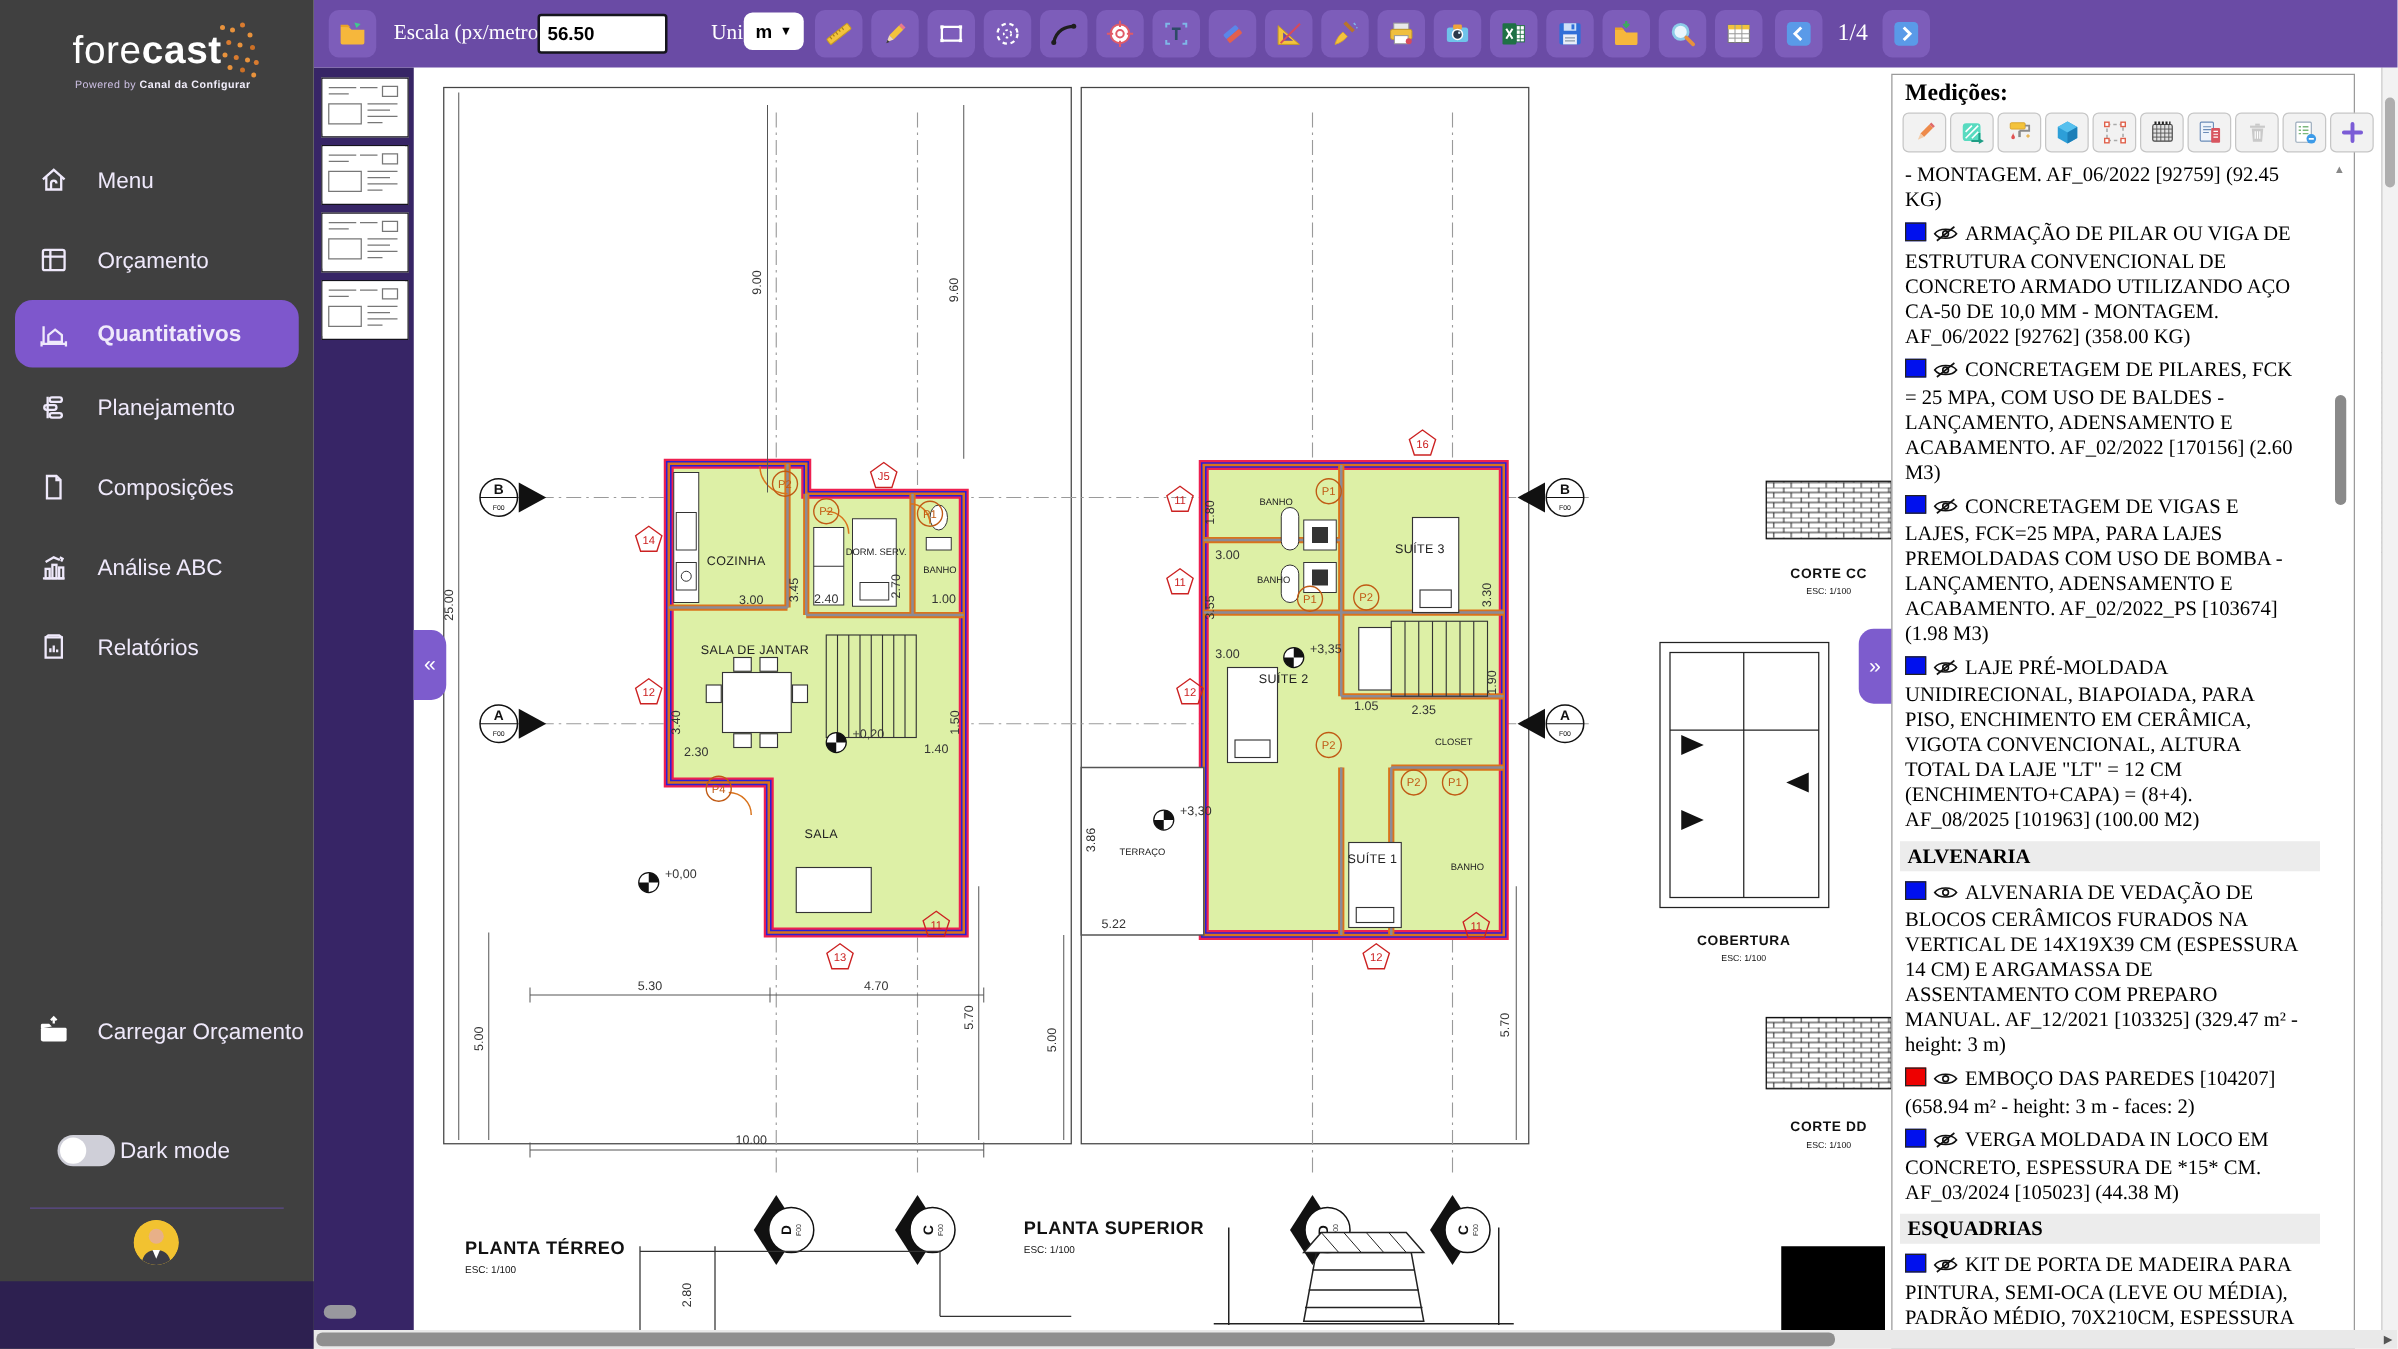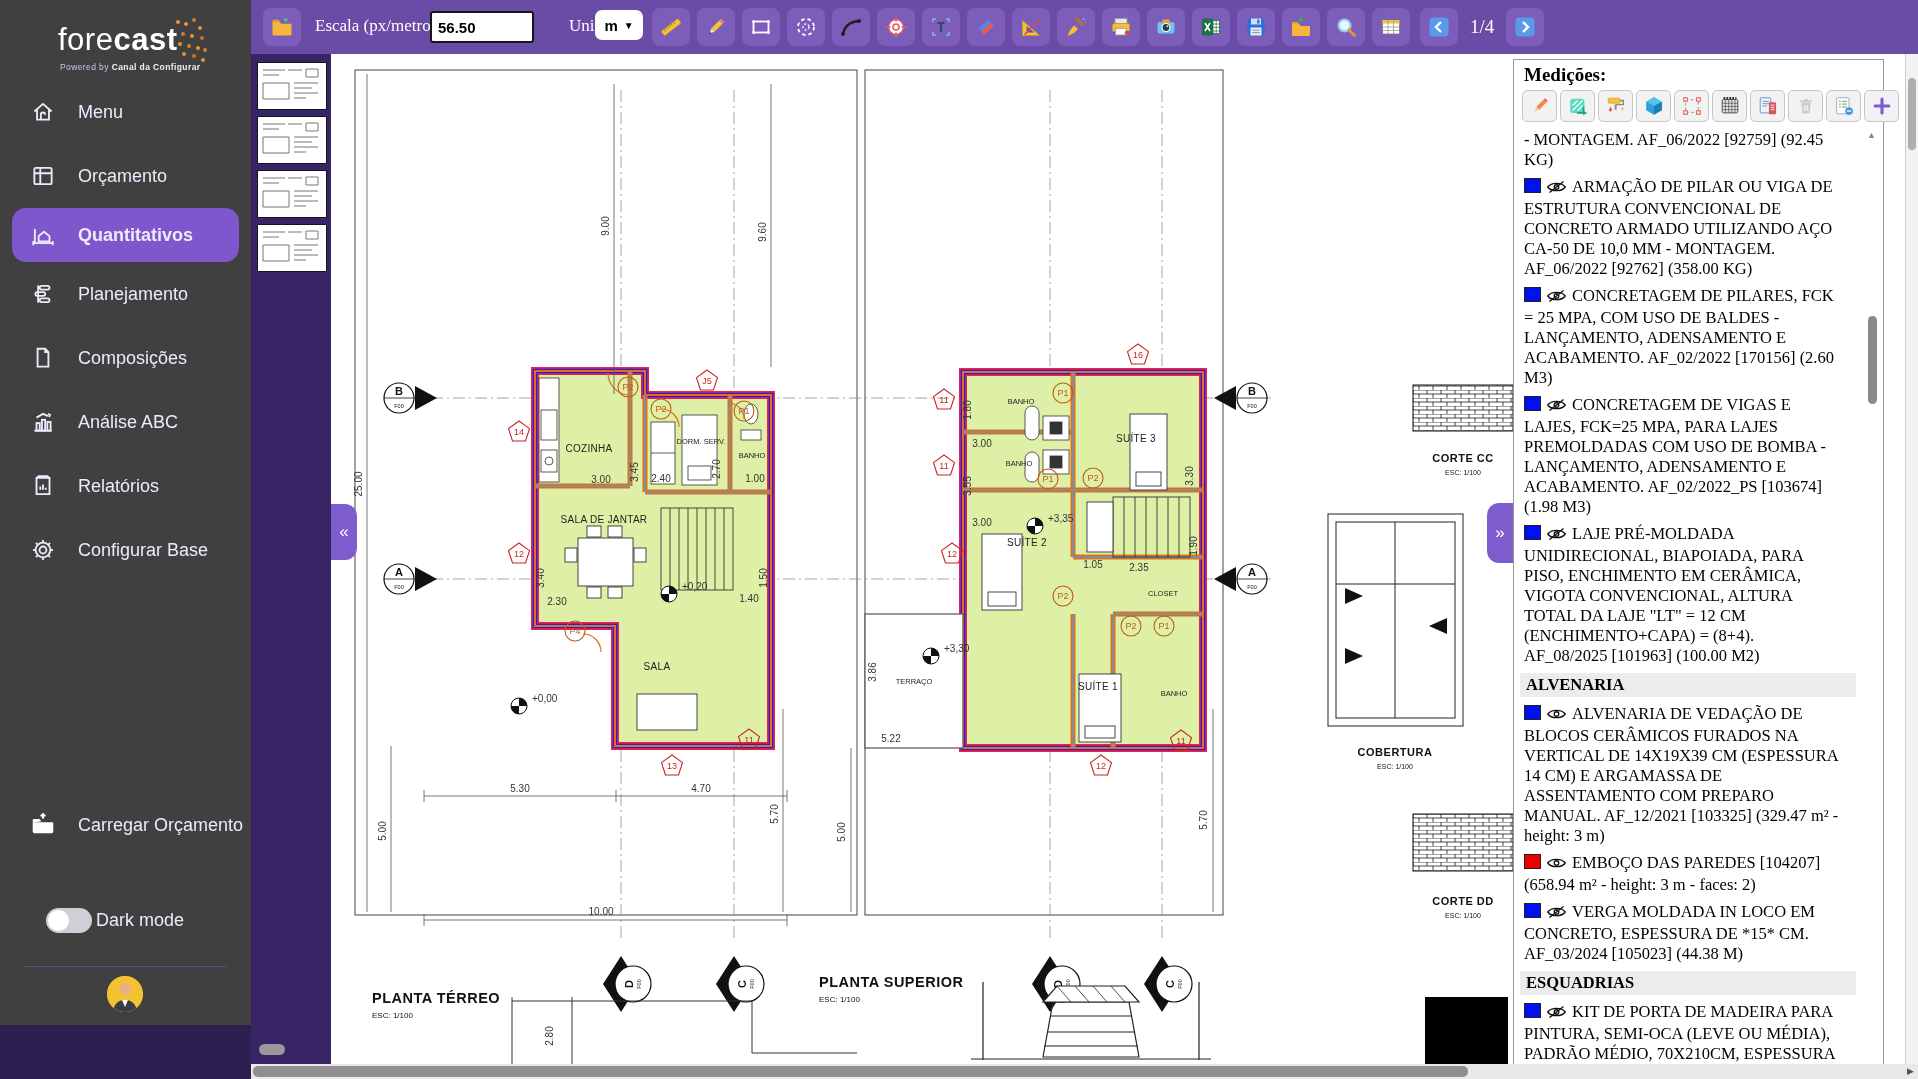--- a/index.html
+++ b/index.html
@@ -8,21 +8,21 @@
   
   #sidebar{left:0;top:0;width:251px;height:1079px;background:#404040;color:#efe9fb;z-index:30;}
   #logo{left:58px;top:22px;font-size:31px;color:#fff;letter-spacing:.5px;}
   #logo .lt{font-weight:300;} #logo .bd{font-weight:700;}
   #logo-dots{left:176px;top:20px;width:4px;height:4px;border-radius:50%;background:#e8923c;
     box-shadow:8px 2px 0 #e8923c,16px -2px 0 #d97b2f,22px 6px 0 #e8923c,5px 12px 0 #d97b2f,
     14px 14px 0 #e8923c,24px 16px 0 #cc7026,2px 22px 0 #e8923c,11px 24px 0 #d97b2f,
     20px 26px 0 #e8923c,27px 28px 0 #d97b2f,6px 32px 0 #e8923c,16px 34px 0 #cc7026,25px 38px 0 #e8923c;}
   #tagline{left:60px;top:62px;font-size:8.5px;color:#cfc2e6;letter-spacing:.4px;}
   #tagline b{color:#f2eefc;}
-  #nav{left:0;top:80px;width:251px;}
+  #nav{left:0;top:112px;width:251px;}
   .sb-item{display:flex;align-items:center;height:64px;padding-left:30px;gap:22px;
     font-size:18px;cursor:pointer;}
   .sb-item.active{background:#7e57cc;border-radius:14px;margin:0 12px;padding-left:18px;
     font-weight:700;height:54px;}
   .sb-item svg{flex:0 0 auto;}
   #load-budget{left:0;top:793px;width:251px;}
   #darkrow{left:46px;top:908px;display:flex;align-items:center;gap:4px;font-size:18px;}
   .toggle{width:46px;height:25px;border-radius:13px;background:#cfcfd8;position:relative;cursor:pointer;}
   .toggle .knob{position:absolute;left:2px;top:2px;width:21px;height:21px;border-radius:50%;background:#fff;}
   #sb-divider{left:24px;top:966px;width:203px;height:1px;background:#5d4a8d;}
@@ -158,30 +158,20 @@
       <div class="sb-item">
         <span style="display: flex;">
           <svg width="26" height="26" viewBox="0 0 24 24" fill="none" stroke="#efe9fb" stroke-width="1.7">
             <path d="M6 4.5h12V19.5H6z"></path>
             <path d="M6 4.5l2-1.5h8l2 1.5"></path>
             <path d="M9.5 15.5v-3M12 15.5v-5M14.5 15.5v-2"></path>
           </svg>
         </span>
         <span>Relatórios</span>
       </div>
-      <div class="sb-item">
-        <span style="display: flex;">
-          <svg width="26" height="26" viewBox="0 0 24 24" fill="none" stroke="#efe9fb" stroke-width="1.7">
-            <circle cx="12" cy="12" r="3.2"></circle>
-            <circle cx="12" cy="12" r="6.8"></circle>
-            <path d="M12 2.8v2.4M12 18.8v2.4M2.8 12h2.4M18.8 12h2.4M5.5 5.5l1.7 1.7M16.8 16.8l1.7 1.7M18.5 5.5l-1.7 1.7M7.2 16.8l-1.7 1.7"></path>
-          </svg>
-        </span>
-        <span>Configurar Base</span>
-      </div>
     </div>
   <div id="load-budget" class="abs">
     <div class="sb-item">
       <svg width="26" height="26" viewBox="0 0 24 24">
         <path d="M3.5 9.5h17a1 1 0 0 1 1 1V18a1.6 1.6 0 0 1-1.6 1.6H4.1A1.6 1.6 0 0 1 2.5 18v-7.5a1 1 0 0 1 1-1z" fill="#fff"></path>
         <path d="M2.5 10V7.6A1.1 1.1 0 0 1 3.6 6.5h5l2 2" fill="#fff"></path>
         <path d="M12 1.8v4.4M9.9 3.9L12 1.8l2.1 2.1" stroke="#fff" stroke-width="1.7" fill="none"></path>
       </svg>
       <span>Carregar Orçamento</span>
     </div>

